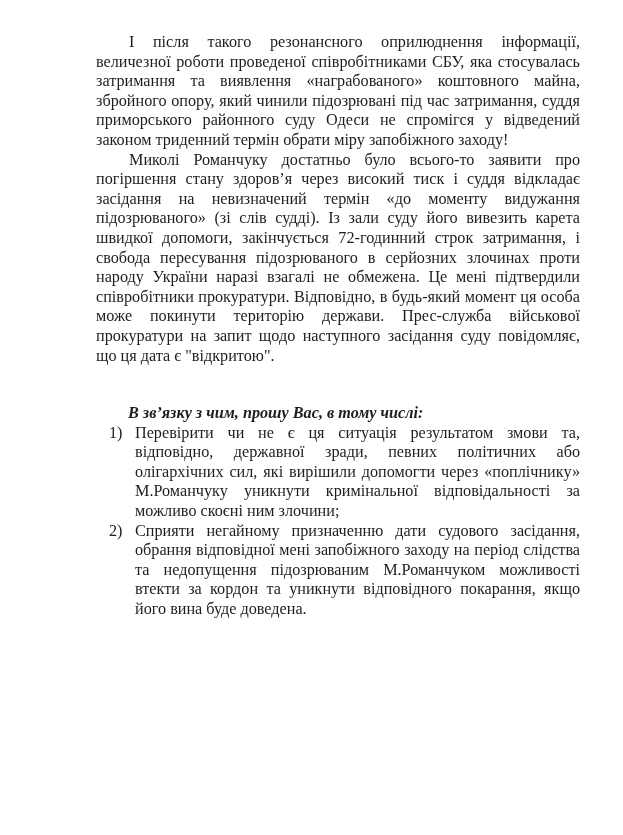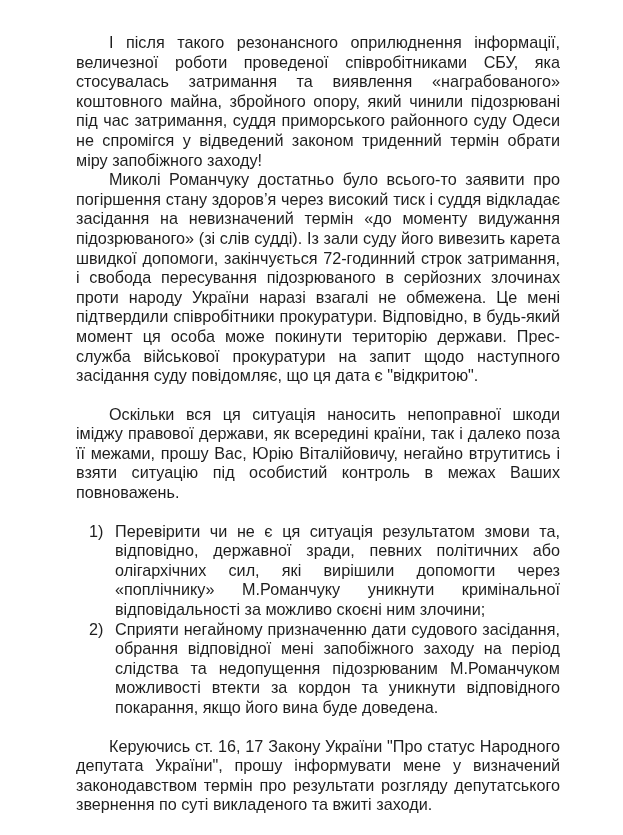--- a/index.html
+++ b/index.html
@@ -1,43 +1,42 @@
 <!DOCTYPE html>
 <html><head>
 <meta charset="utf-8">
 <style>
   html, body { margin: 0; padding: 0; background: #ffffff; }
   body { width: 623px; height: 835px; overflow: hidden; position: relative; }
   .page {
-    position: absolute; left: 76px; top: 33px; width: 484px;
-    font-family: Liberation Sans, sans-serif; font-size: 16.2px; line-height: 19.6px;
+    position: absolute; left: 96px; top: 33px; width: 484px;
+    font-family: Liberation Serif, serif; font-size: 16.2px; line-height: 19.6px;
     color: #1e1e1e;
   }
   p { margin: 0; text-align: justify; text-indent: 33px; }
   .gap { height: 19px; }
   .subhead { font-weight: bold; font-style: italic; text-indent: 0; padding-left: 32px; }
   ol { list-style: none; margin: 0; padding: 0; }
   ol li { position: relative; padding-left: 39px; text-align: justify; }
   ol li .num { position: absolute; left: 13px; top: 0; }
 </style>
 </head>
 <body>
 
 <div class="page">
   <p>І після такого резонансного оприлюднення інформації, величезної роботи проведеної співробітниками СБУ, яка стосувалась затримання та виявлення «награбованого» коштовного майна, збройного опору, який чинили підозрювані під час затримання, суддя приморського районного суду Одеси не спромігся у відведений законом триденний термін обрати міру запобіжного заходу!</p>
   <p>Миколі Романчуку достатньо було всього-то заявити про погіршення стану здоров’я через високий тиск і суддя відкладає засідання на невизначений термін «до моменту видужання підозрюваного» (зі слів судді). Із зали суду його вивезить карета швидкої допомоги, закінчується 72-годинний строк затримання, і свобода пересування підозрюваного в серйозних злочинах проти народу України наразі взагалі не обмежена. Це мені підтвердили співробітники прокуратури. Відповідно, в будь-який момент ця особа може покинути територію держави. Прес-служба військової прокуратури на запит щодо наступного засідання суду повідомляє, що ця дата є "відкритою".</p>
   <div class="gap"></div>
-  <p>Оскільки вся ця ситуація наносить непоправної шкоди іміджу правової держави, як всередині країни, так і далеко поза її межами, прошу Вас, Юрію Віталійовичу, негайно втрутитись і взяти ситуацію під особистий контроль в межах Ваших повноважень.</p>
   <div class="gap"></div>
+  <p class="subhead">В зв’язку з чим, прошу Вас, в тому числі:</p>
   <ol>
     <li>
       <span class="num">1)</span>
       <span>Перевірити чи не є ця ситуація результатом змови та, відповідно, державної зради, певних політичних або олігархічних сил, які вирішили допомогти через «поплічнику» М.Романчуку уникнути кримінальної відповідальності за можливо скоєні ним злочини;</span>
     </li>
     <li>
       <span class="num">2)</span>
       <span>Сприяти негайному призначенню дати судового засідання, обрання відповідної мені запобіжного заходу на період слідства та недопущення підозрюваним М.Романчуком можливості втекти за кордон та уникнути відповідного покарання, якщо його вина буде доведена.</span>
     </li>
   </ol>
   <div class="gap"></div>
-  <p>Керуючись ст. 16, 17 Закону України "Про статус Народного депутата України", прошу інформувати мене у визначений  законодавством термін про результати розгляду депутатського звернення по суті викладеного та вжиті заходи.</p>
 
 </div>
 
 </body></html>

